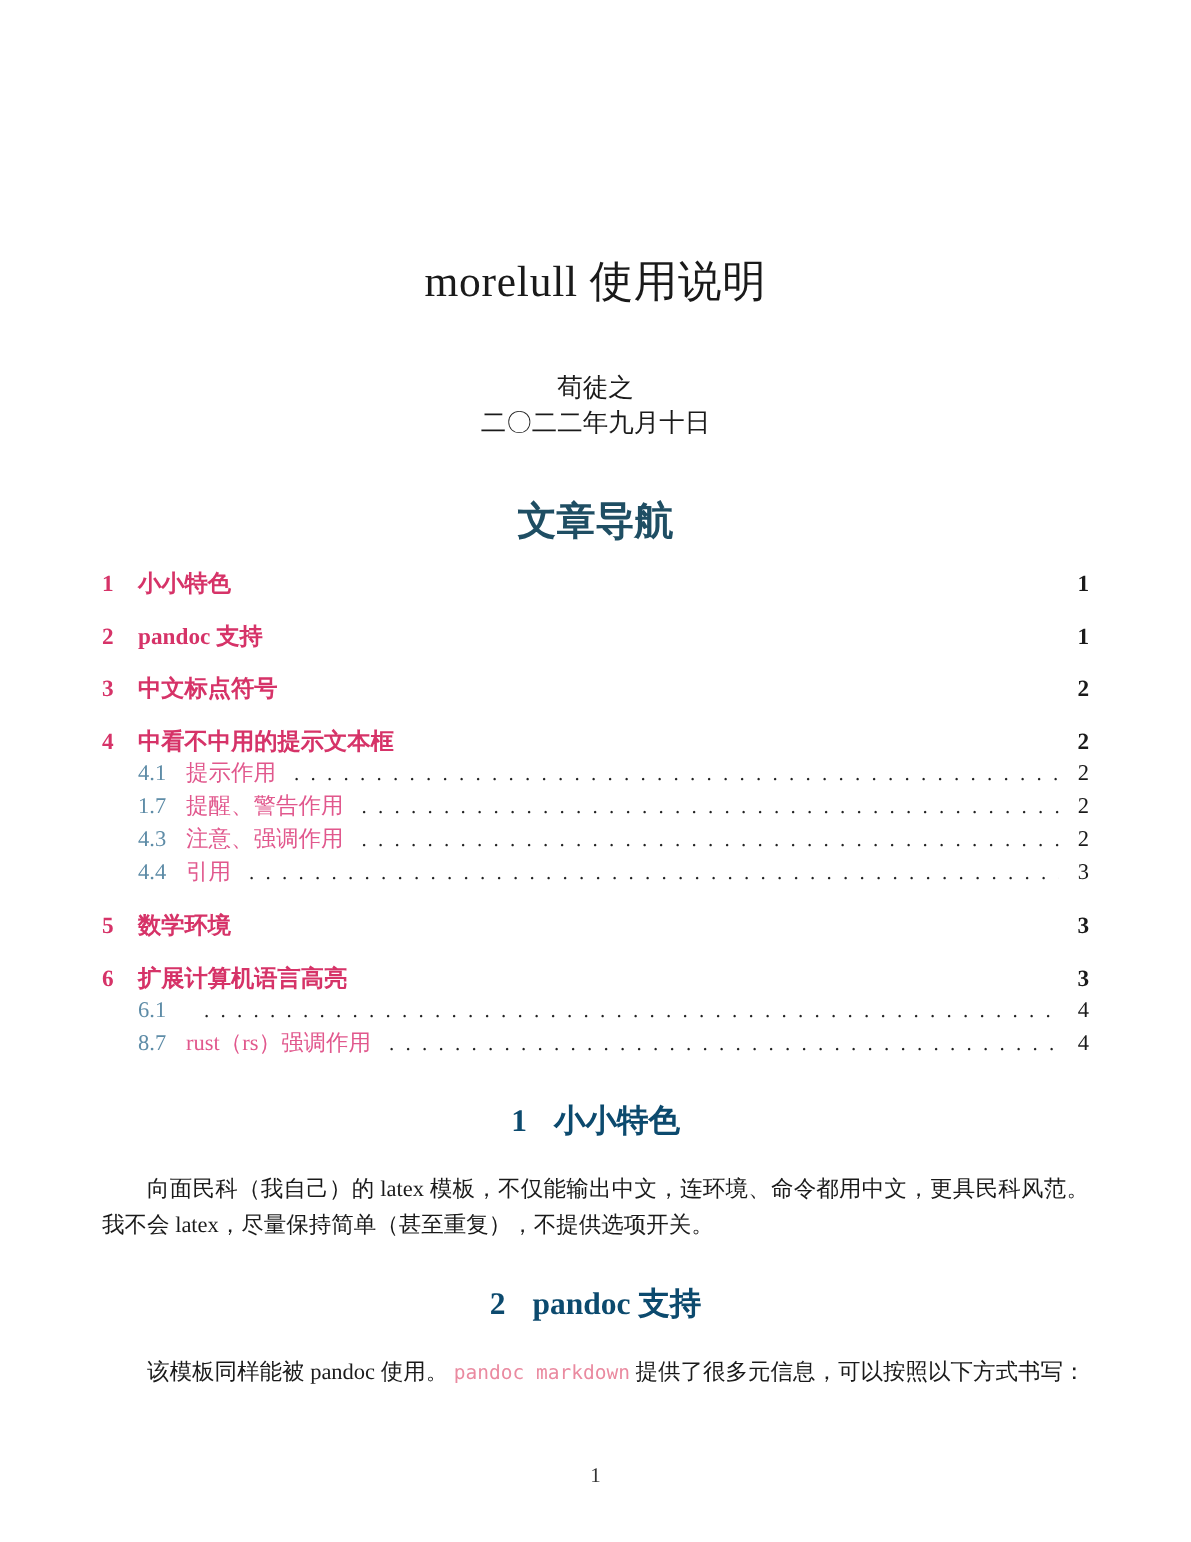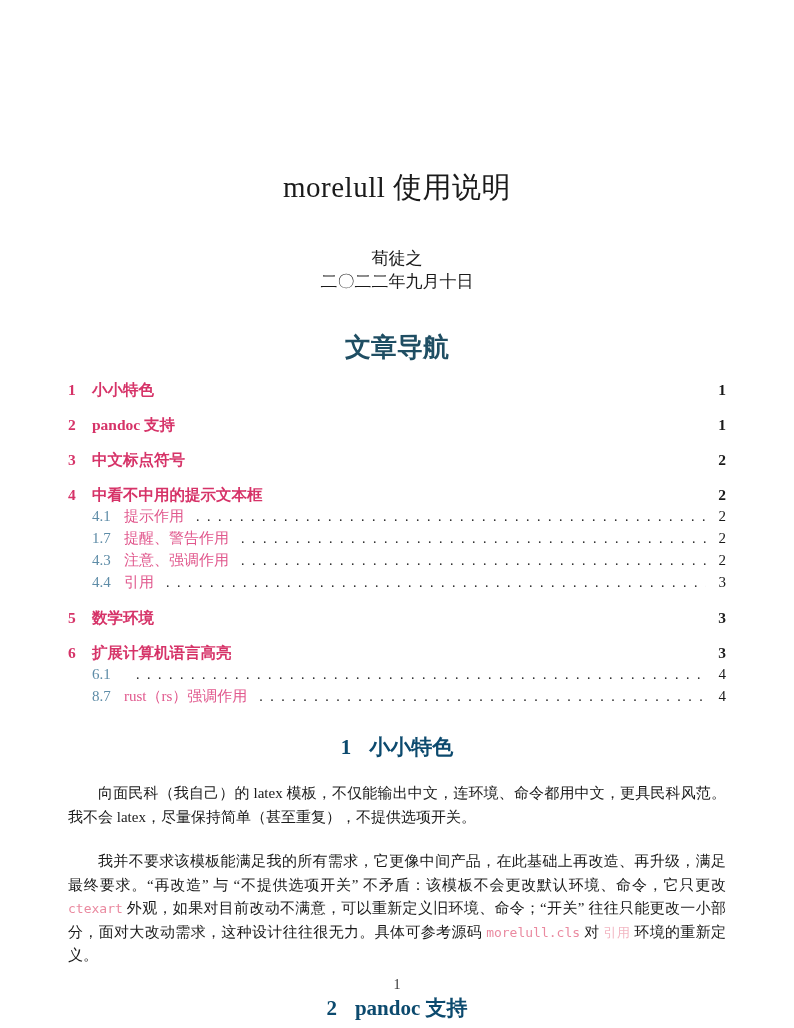--- a/index.html
+++ b/index.html
@@ -181,19 +181,18 @@
         <span class="toc-number">8.7</span>
         <span class="toc-title">rust（rs）强调作用</span>
         <span class="leader">. . . . . . . . . . . . . . . . . . . . . . . . . . . . . . . . . . . . . . . . . . . . . . . . . . . . . . . . . . . . . . . . . . . . . . . . . . . . . . . . . . . . . . . . . . . . . . . . . . . . . . . . . . . . . . . . . . . . . . . . </span>
         <span class="toc-page">4</span>
       </div>
     </div>
 
   <div>
       <div class="section-heading"><span class="sec-num">1</span><span class="sec-title">小小特色</span></div>
       <p class="para">向面民科（我自己）的 latex 模板，不仅能输出中文，连环境、命令都用中文，更具民科风范。我不会 latex，尽量保持简单（甚至重复），不提供选项开关。</p>
-      <p class="para">我并不要求该模板能满足我的所有需求，它更像中间产品，在此基础上再改造、再升级，满足最终要求。“再改造” 与 “不提供选项开关” 不矛盾：该模板不会更改默认环境、命令，它只更改 <span class="code">ctexart</span> 外观，如果对目前改动不满意，可以重新定义旧环境、命令；“开关” 往往只能更改一小部分，面对大改动需求，这种设计往往很无力。具体可参考源码 <span class="code">morelull.cls</span> 对 <span class="code light">引用</span> 环境的重新定义。</p>
       <div class="section-heading"><span class="sec-num">2</span><span class="sec-title">pandoc 支持</span></div>
       <p class="para">该模板同样能被 pandoc 使用。 <span class="code">pandoc markdown</span> 提供了很多元信息，可以按照以下方式书写：</p>
     </div>
 
   <div class="page-footer">1</div>
 </div>
 
 </body></html>

